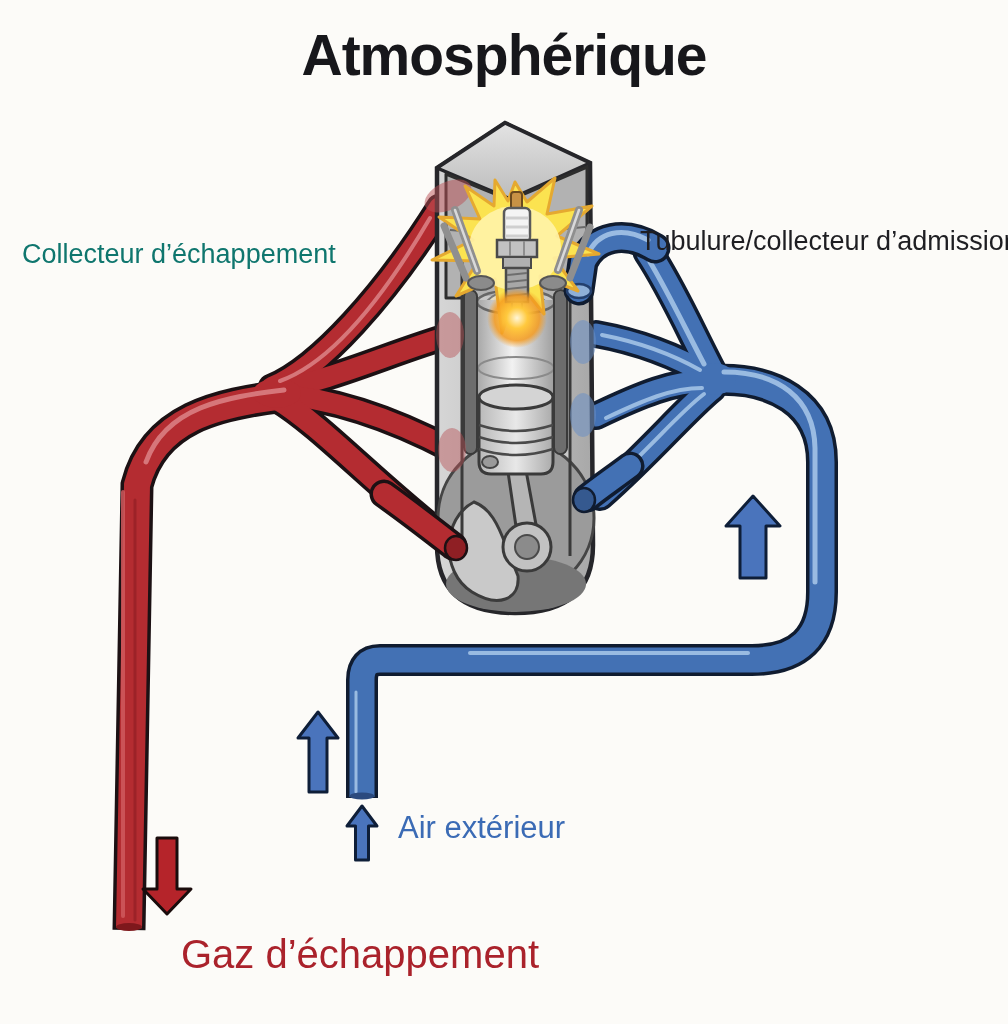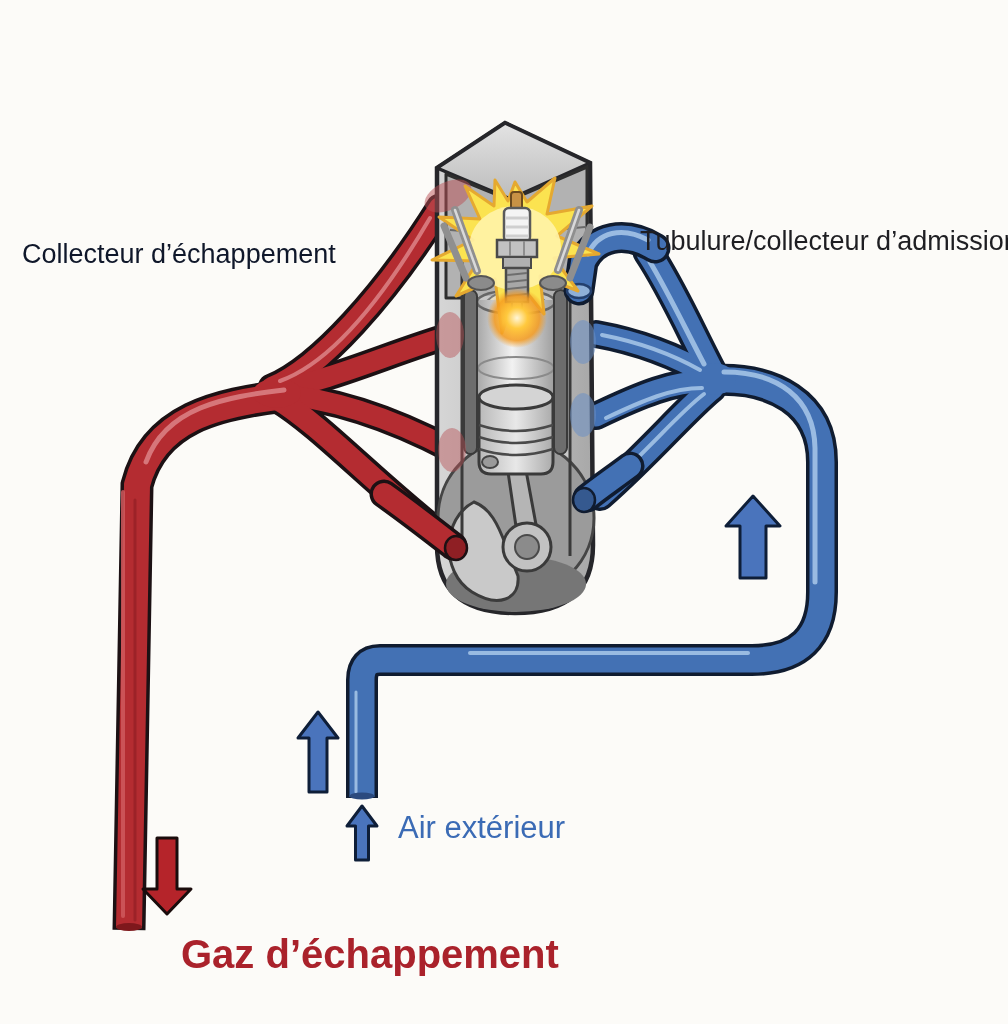--- a/index.html
+++ b/index.html
@@ -7,24 +7,24 @@
     position:relative;width:1008px;height:1024px;margin:0 auto;
     background:#fcfbf8;overflow:hidden;
     font-family:"Liberation Sans", sans-serif;
   }
   .stage svg{position:absolute;left:0;top:0;}
   .lbl{position:absolute;white-space:nowrap;line-height:1.05;}
   .title{
     left:0;right:0;top:26px;text-align:center;
     font-size:57px;font-weight:800;letter-spacing:-1px;color:#17171b;
   }
-  .lbl-exhaust-manifold{left:22px;top:240px;font-size:27px;color:#0f172a;}
+  .lbl-exhaust-manifold{left:22px;top:240px;font-size:27px;color:#0f766e;}
   .lbl-intake-manifold{left:640px;top:227px;font-size:27px;color:#1e1e22;}
   .lbl-outside-air{left:398px;top:812px;font-size:31px;font-weight:400;color:#3b6bb5;}
-  .lbl-exhaust-gas{left:181px;top:933px;font-size:40px;font-weight:700;color:#aa222b;}
+  .lbl-exhaust-gas{left:181px;top:933px;font-size:40px;font-weight:400;color:#aa222b;}
 </style>
 </head>
 <body>
 
 <div class="stage">
 
 <svg width="1008" height="1024" viewBox="0 0 1008 1024">
   <defs>
     <linearGradient id="bodyGrad" x1="0" y1="0" x2="1" y2="0">
       <stop offset="0" stop-color="#d6d6d6"></stop>
@@ -210,18 +210,19 @@
   <circle cx="517" cy="318" r="30" fill="url(#glowGrad)"></circle>
 
   <g stroke-linejoin="round">
     <polygon points="753,496 780,526 766,526 766,578 740,578 740,526 726,526" fill="#4a74bc" stroke="#0e1e38" stroke-width="3"></polygon>
     <polygon points="318,712 338,738 327,738 327,792 309,792 309,738 298,738" fill="#4a74bc" stroke="#0e1e38" stroke-width="3"></polygon>
     <polygon points="362,806 377,826 368.5,826 368.5,860 355.5,860 355.5,826 347,826" fill="#4a74bc" stroke="#0e1e38" stroke-width="3"></polygon>
     <polygon points="167,914 191,889 177,889 177,838 157,838 157,889 143,889" fill="#b5242a" stroke="#1a0c0c" stroke-width="3"></polygon>
   </g>
 </svg>
 
+<div class="lbl title">Atmosphérique</div>
 <div class="lbl lbl-exhaust-manifold">Collecteur d’échappement</div>
 <div class="lbl lbl-intake-manifold">Tubulure/collecteur d’admission</div>
 <div class="lbl lbl-outside-air">Air extérieur</div>
 <div class="lbl lbl-exhaust-gas">Gaz d’échappement</div>
 
 </div>
 
 </body></html>

